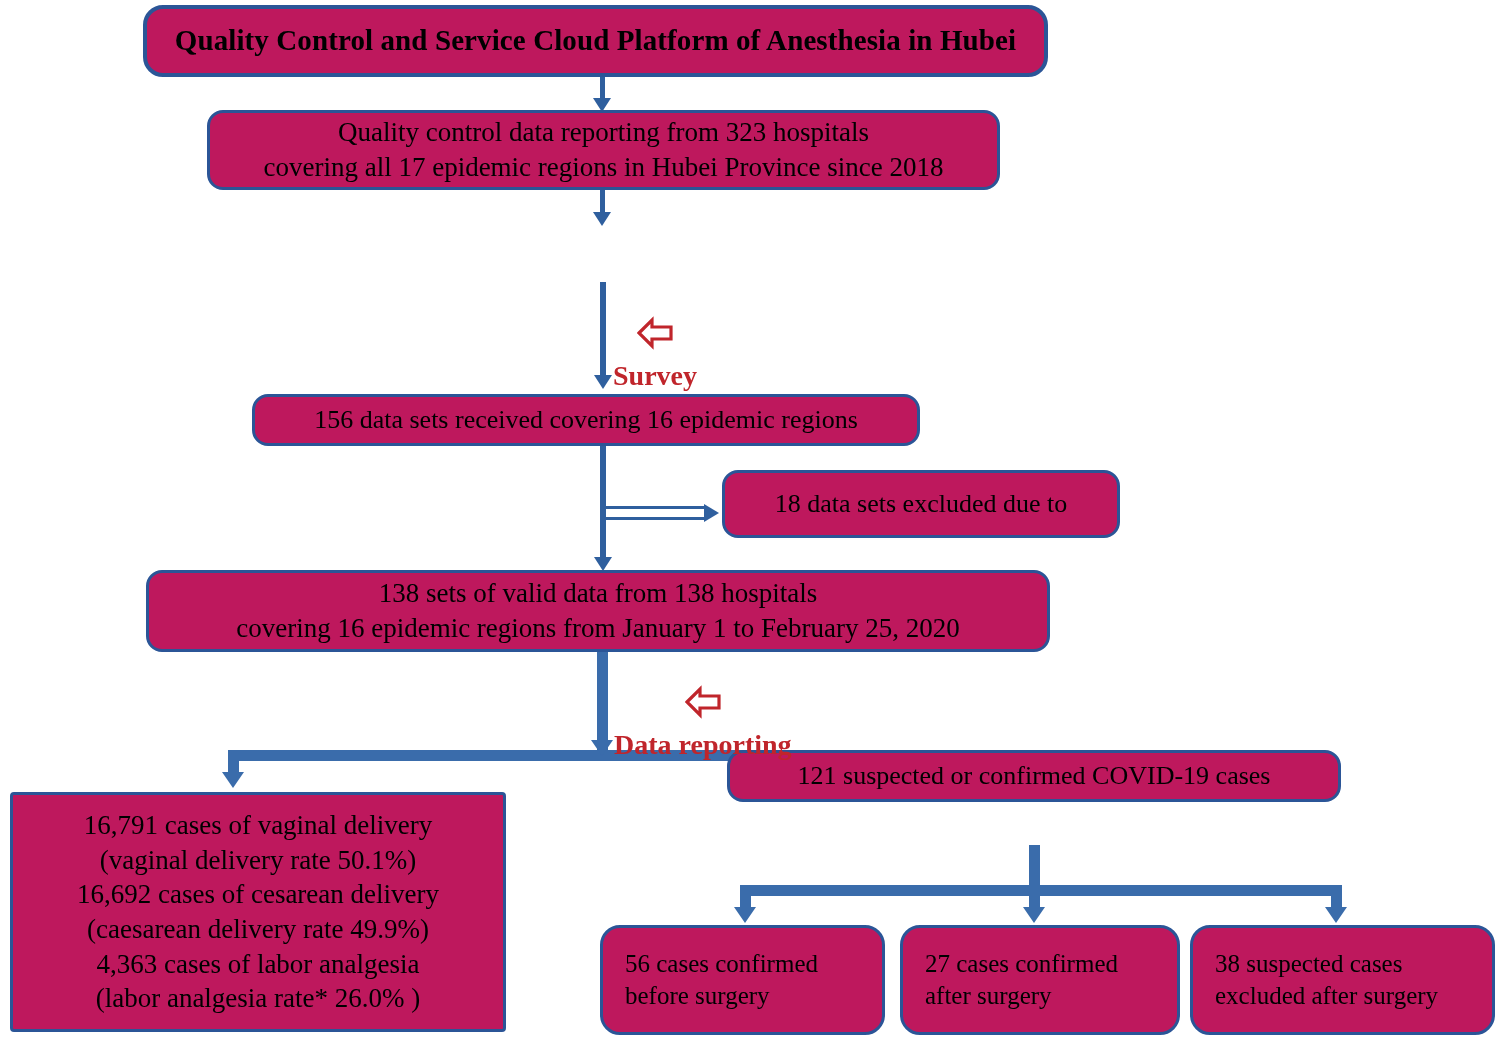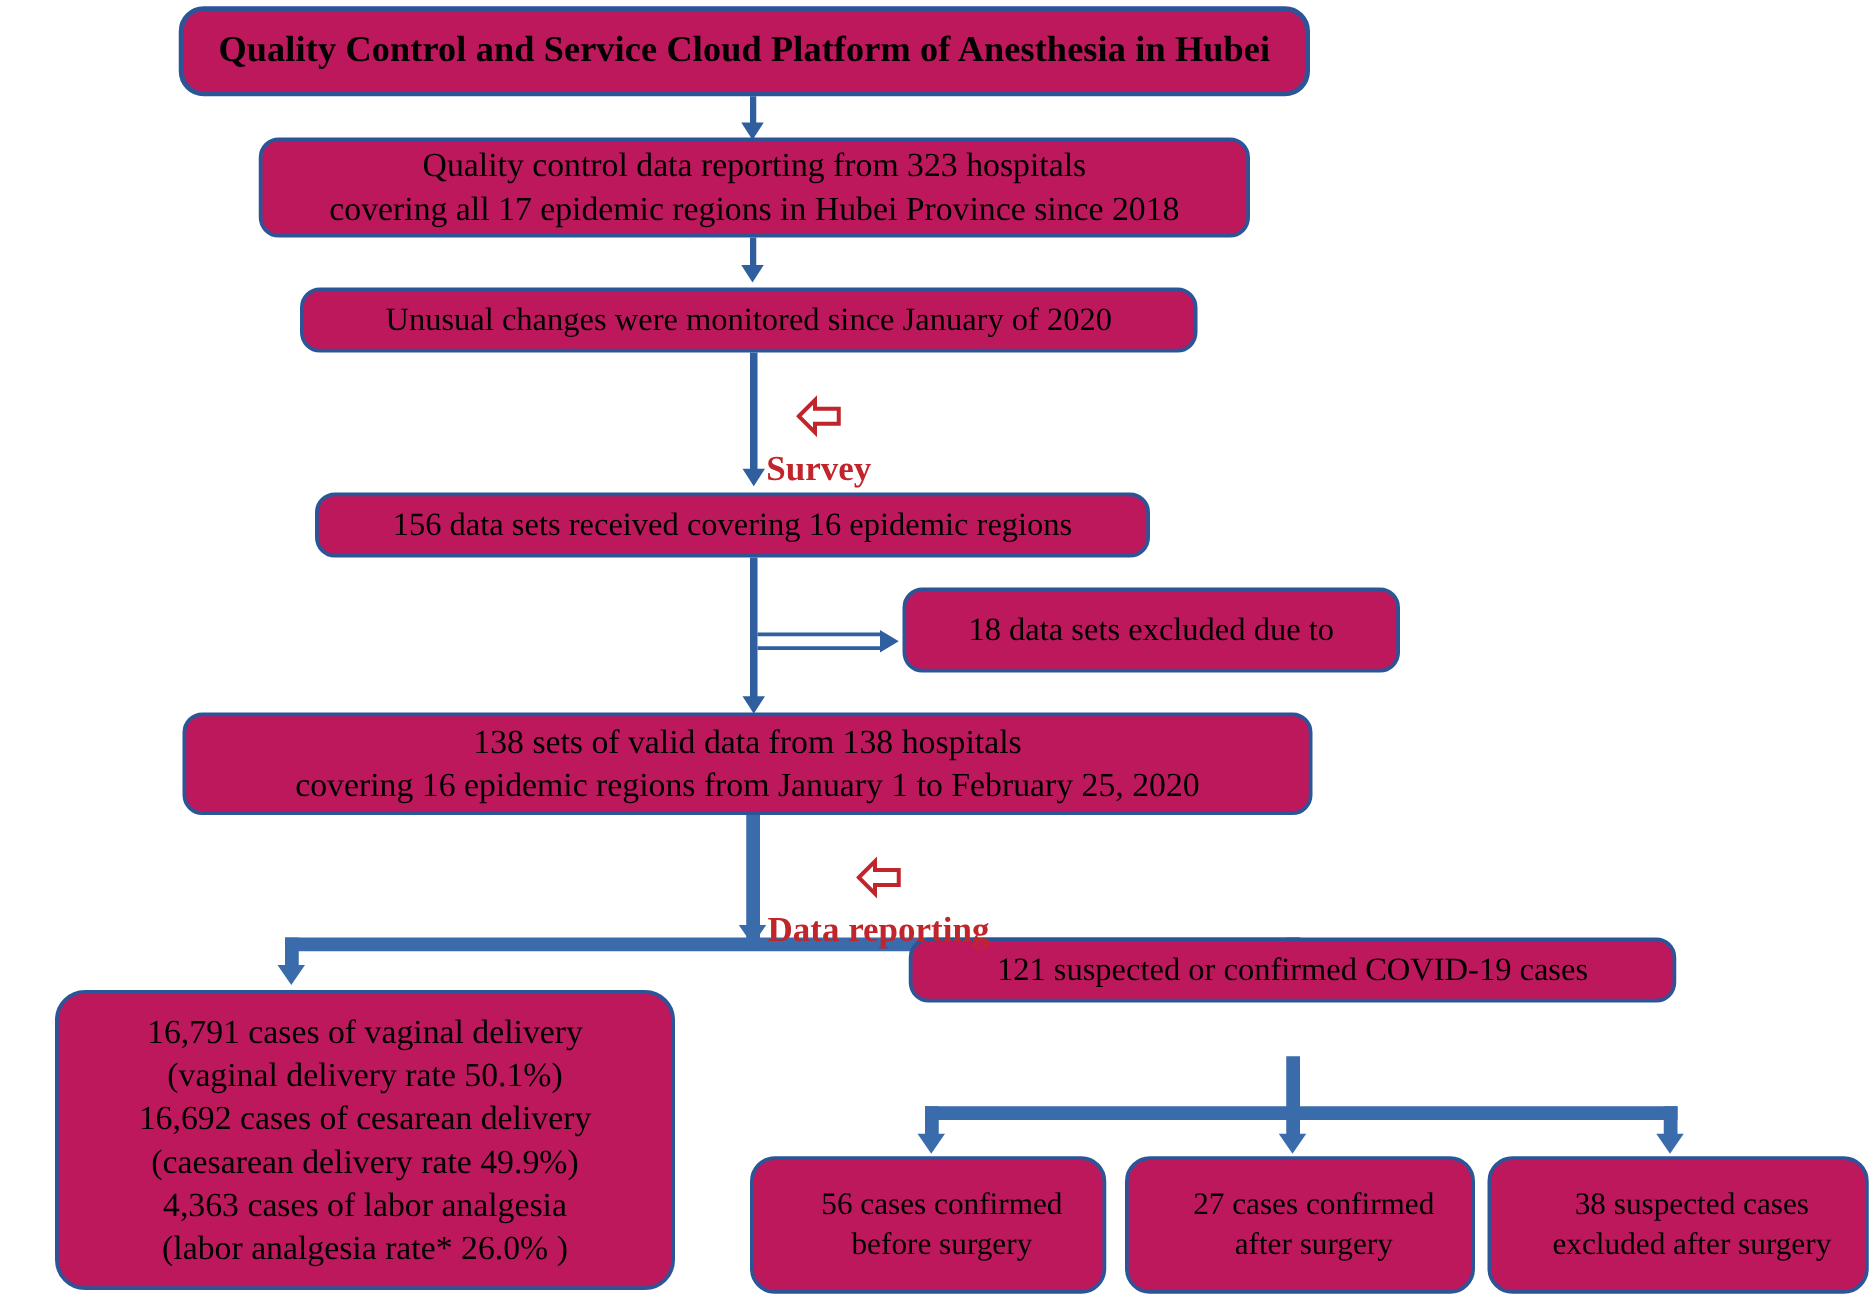--- a/index.html
+++ b/index.html
@@ -37,21 +37,21 @@
     border-width: 4px;
     border-radius: 20px;
     font-weight: bold;
     font-size: 29px;
     letter-spacing: 0.1px;
   }
   .node-big { font-size: 27px; }
   .node-mid { font-size: 26px; }
   .node-small { font-size: 25px; }
 
-  .leftalign { text-align: center; justify-content: flex-start; padding-left: 22px; }
+  .leftalign { text-align: left; justify-content: flex-start; padding-left: 22px; }
 
   
   .conn {
     position: absolute;
     background: #3a6cab;
     z-index: 1;
   }
   .conn-thin { background: #2f5f9e; }
 
   .arrowhead {
@@ -107,23 +107,20 @@
   <div class="node node-big" style="left:207px; top:110px; width:793px; height:80px;">
     <span class="txt">
       <span class="line">Quality control data reporting from 323 hospitals</span>
       <span class="line">covering all 17 epidemic regions in Hubei Province since 2018</span>
     </span>
   </div>
 
   <div class="conn conn-thin" style="left:600px; top:190px; width:5px; height:26px;"></div>
   <div class="arrowhead arrow-down-thin" style="left:593px; top:212px;"></div>
 
-  <div class="node node-mid" style="left:240px; top:230px; width:718px; height:52px;">
-    <span class="txt">Unusual changes were monitored since January of  2020</span>
-  </div>
 
   <div class="conn conn-thin" style="left:600px; top:282px; width:6px; height:98px;"></div>
   <div class="arrowhead arrow-down-thin" style="left:594px; top:375px;"></div>
 
   <div class="annot" style="left:613px; top:316px;">
     <svg class="annot-arrow" width="36" height="34" viewBox="0 0 36 34">
       <polygon points="2,17 15,4 15,11 34,11 34,23 15,23 15,30" fill="none" stroke="#c0252b" stroke-width="3.2" stroke-linejoin="miter"></polygon>
     </svg>
     <span class="annot-label">Survey</span>
   </div>
@@ -163,21 +160,21 @@
   </div>
 
   <div class="conn" style="left:228px; top:750px; width:812px; height:11px;"></div>
 
   <div class="conn" style="left:228px; top:750px; width:11px; height:28px;"></div>
   <div class="arrowhead arrow-down" style="left:222px; top:772px;"></div>
 
   <div class="conn" style="left:1029px; top:750px; width:11px; height:28px;"></div>
   <div class="arrowhead arrow-down" style="left:1023px; top:772px;"></div>
 
-  <div class="node node-big" style="left:10px; top:792px; width:496px; height:240px; border-radius:24px;margin-left:34px;">
+  <div class="node node-big" style="left:10px; top:792px; width:496px; height:240px; border-radius:4px;">
     <span class="txt">
       <span class="line">16,791 cases of vaginal delivery</span>
       <span class="line">(vaginal delivery rate 50.1%)</span>
       <span class="line">16,692 cases of cesarean delivery</span>
       <span class="line">(caesarean delivery rate 49.9%)</span>
       <span class="line">4,363 cases of labor analgesia</span>
       <span class="line">(labor analgesia rate* 26.0% )</span>
     </span>
   </div>
 

